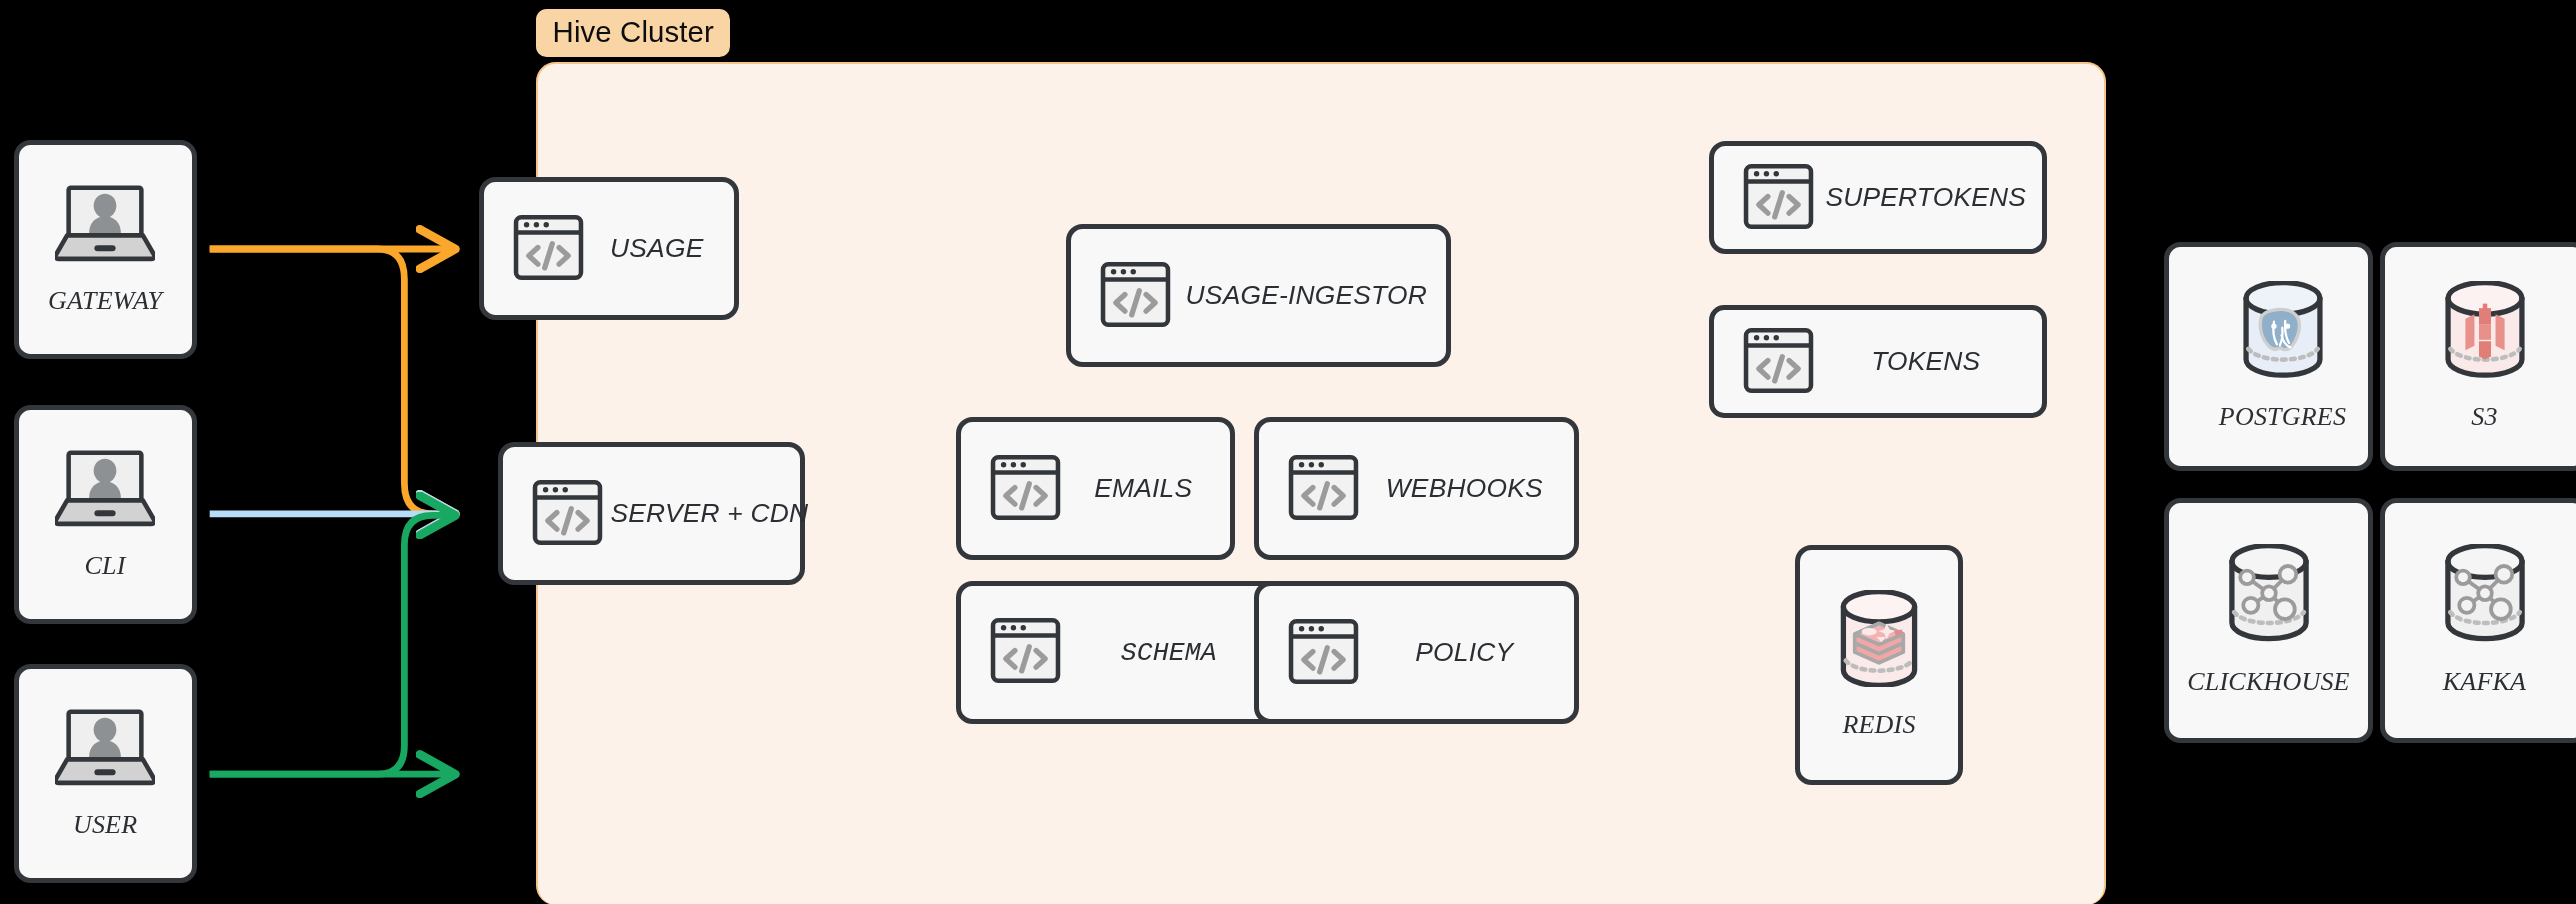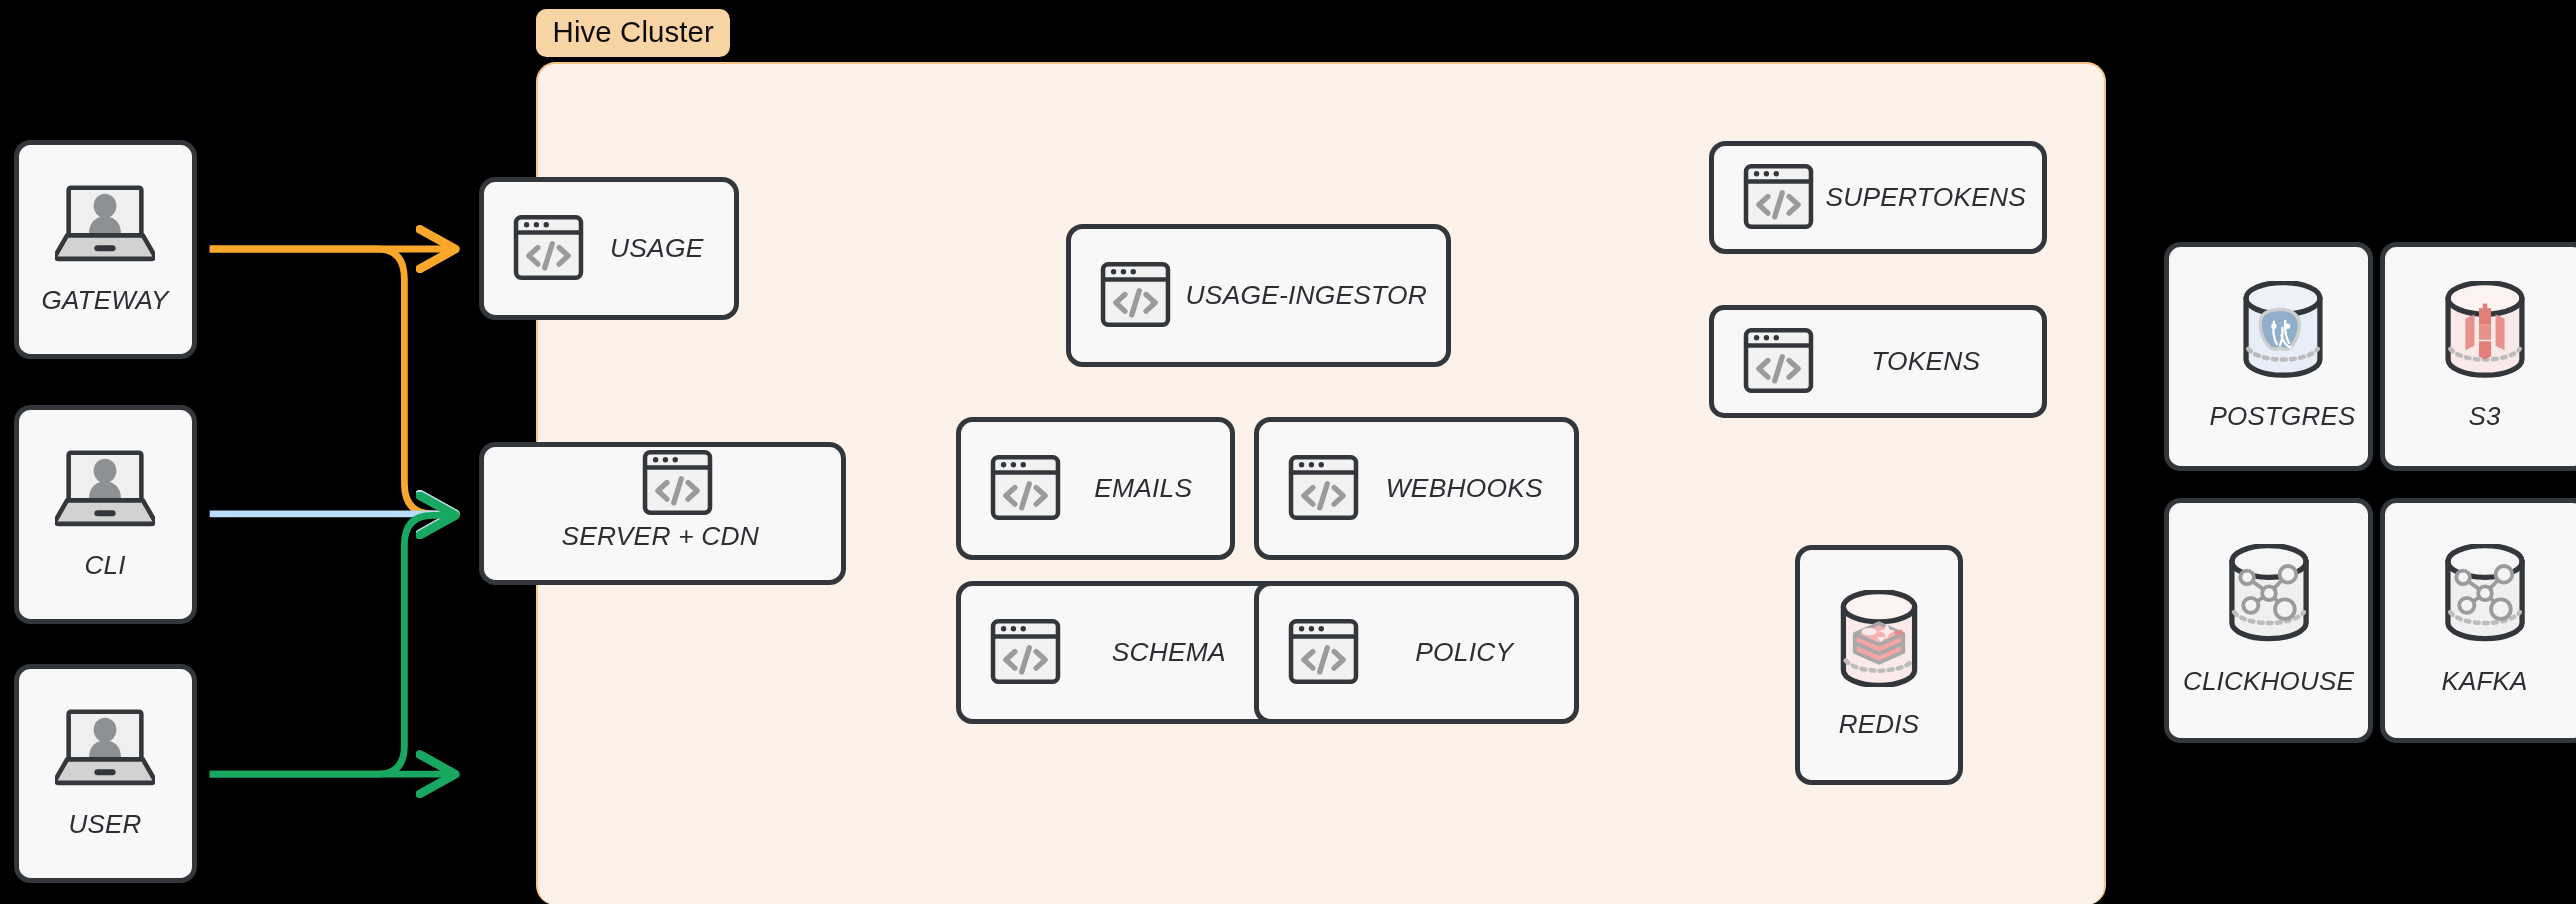--- a/index.html
+++ b/index.html
@@ -55,21 +55,21 @@
     font-size: 26.4px;
     color: #2b2f33;
     letter-spacing: 0.2px;
     padding: 0 12px 0 7.5px;
     white-space: nowrap;
   }
 
   
   .stack {
     display: flex; flex-direction: column;
-    align-items: center; justify-content: center;
+    align-items: center; justify-content: center; font-family: Liberation Serif, serif;
   }
   .stack .stack-label {
     font-style: italic;
     font-size: 26px;
     color: #2b2f33;
     letter-spacing: 0.2px;
     margin-top: 19.6px;
     white-space: nowrap;
   }
 
@@ -169,21 +169,21 @@
         <g fill="none" stroke="#9B9B9B" stroke-width="7" stroke-linecap="round" stroke-linejoin="round">
           <path d="M33 47 L21 58 L33 69"></path>
           <path d="M61 47 L73 58 L61 69"></path>
           <path d="M52 42 L42 74"></path>
         </g>
       </svg>
     </span>
     <span class="svc-label">USAGE</span>
   </div>
 
-  <div class="node svc" style="left:479px; top:442px; width:367px; height:143px;flex-direction:column;">
+  <div class="node svc" style="left:498px; top:442px; width:307px; height:143px;">
     <span class="svc-icon">
       <svg width="71" height="71" viewBox="0 0 94 94" xmlns="http://www.w3.org/2000/svg">
         <rect x="4" y="7" width="86" height="80" rx="7" fill="#F2F2F2" stroke="#33373B" stroke-width="6"></rect>
         <path d="M4 27 H90" stroke="#33373B" stroke-width="6"></path>
         <g fill="#33373B">
             <circle cx="18" cy="17" r="3.6"></circle>
             <circle cx="31" cy="17" r="3.6"></circle>
             <circle cx="44" cy="17" r="3.6"></circle>
           </g>
         <g fill="none" stroke="#9B9B9B" stroke-width="7" stroke-linecap="round" stroke-linejoin="round">
@@ -250,21 +250,21 @@
         <g fill="none" stroke="#9B9B9B" stroke-width="7" stroke-linecap="round" stroke-linejoin="round">
           <path d="M33 47 L21 58 L33 69"></path>
           <path d="M61 47 L73 58 L61 69"></path>
           <path d="M52 42 L42 74"></path>
         </g>
       </svg>
     </span>
     <span class="svc-label">WEBHOOKS</span>
   </div>
 
-  <div class="node svc" style="left:956px; top:581px; width:330px; height:143px;">
+  <div class="node svc" style="left:956px; top:581px; width:330px; height:143px;font-family:Liberation Mono, monospace;">
     <span class="svc-icon">
       <svg width="71" height="71" viewBox="0 0 94 94" xmlns="http://www.w3.org/2000/svg">
         <rect x="4" y="7" width="86" height="80" rx="7" fill="#F2F2F2" stroke="#33373B" stroke-width="6"></rect>
         <path d="M4 27 H90" stroke="#33373B" stroke-width="6"></path>
         <g fill="#33373B">
             <circle cx="18" cy="17" r="3.6"></circle>
             <circle cx="31" cy="17" r="3.6"></circle>
             <circle cx="44" cy="17" r="3.6"></circle>
           </g>
         <g fill="none" stroke="#9B9B9B" stroke-width="7" stroke-linecap="round" stroke-linejoin="round">

